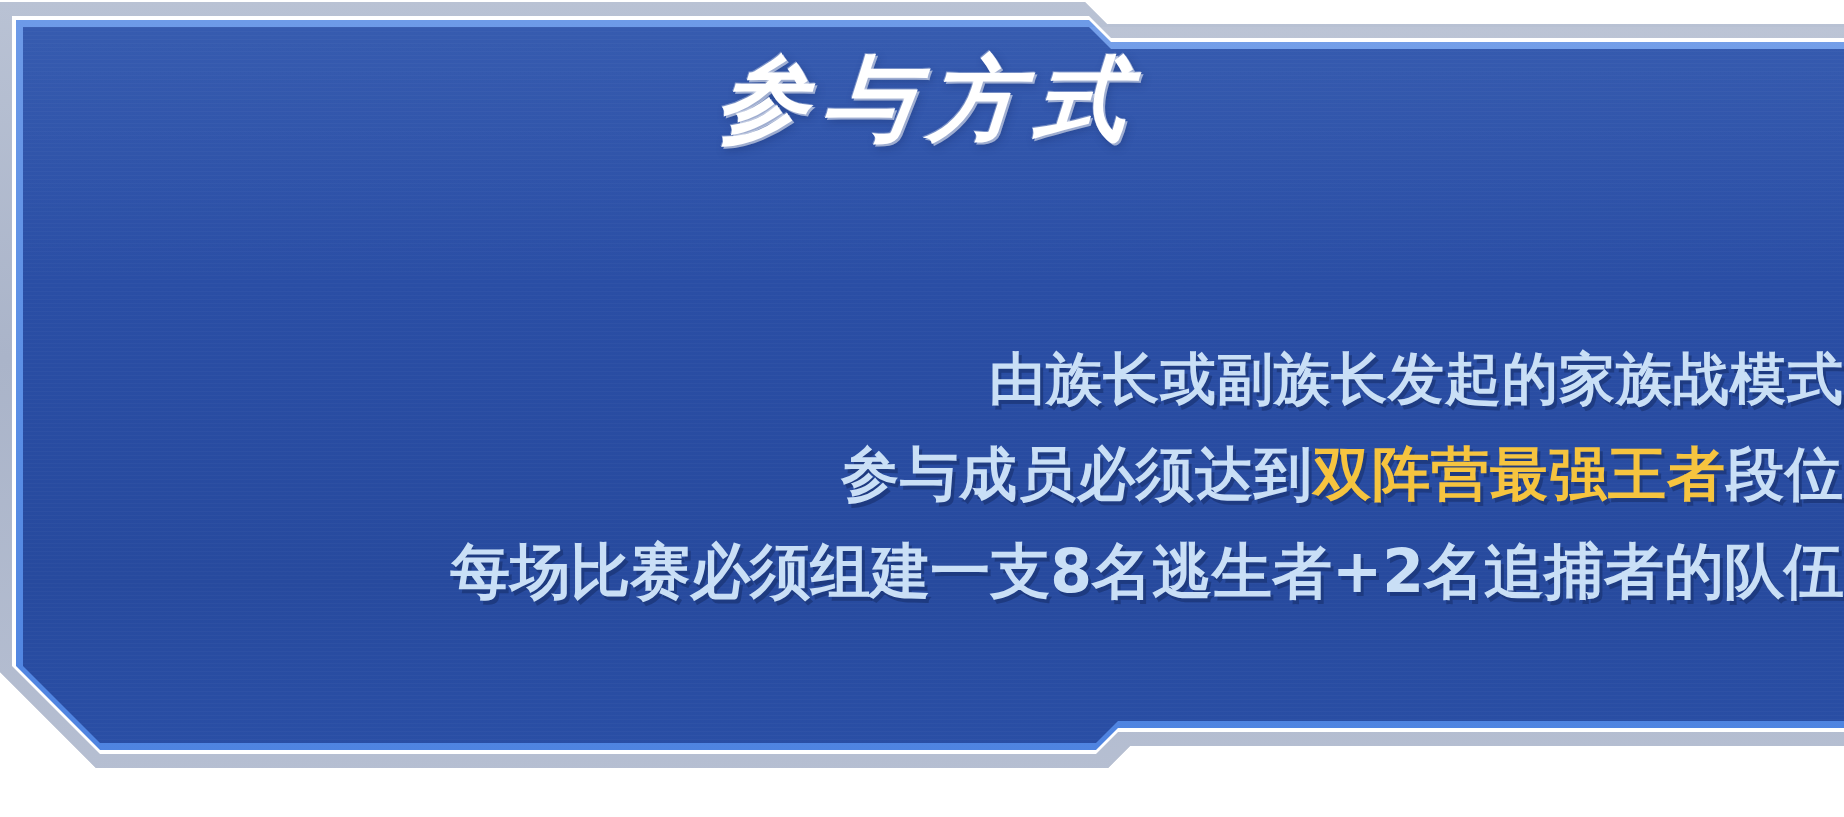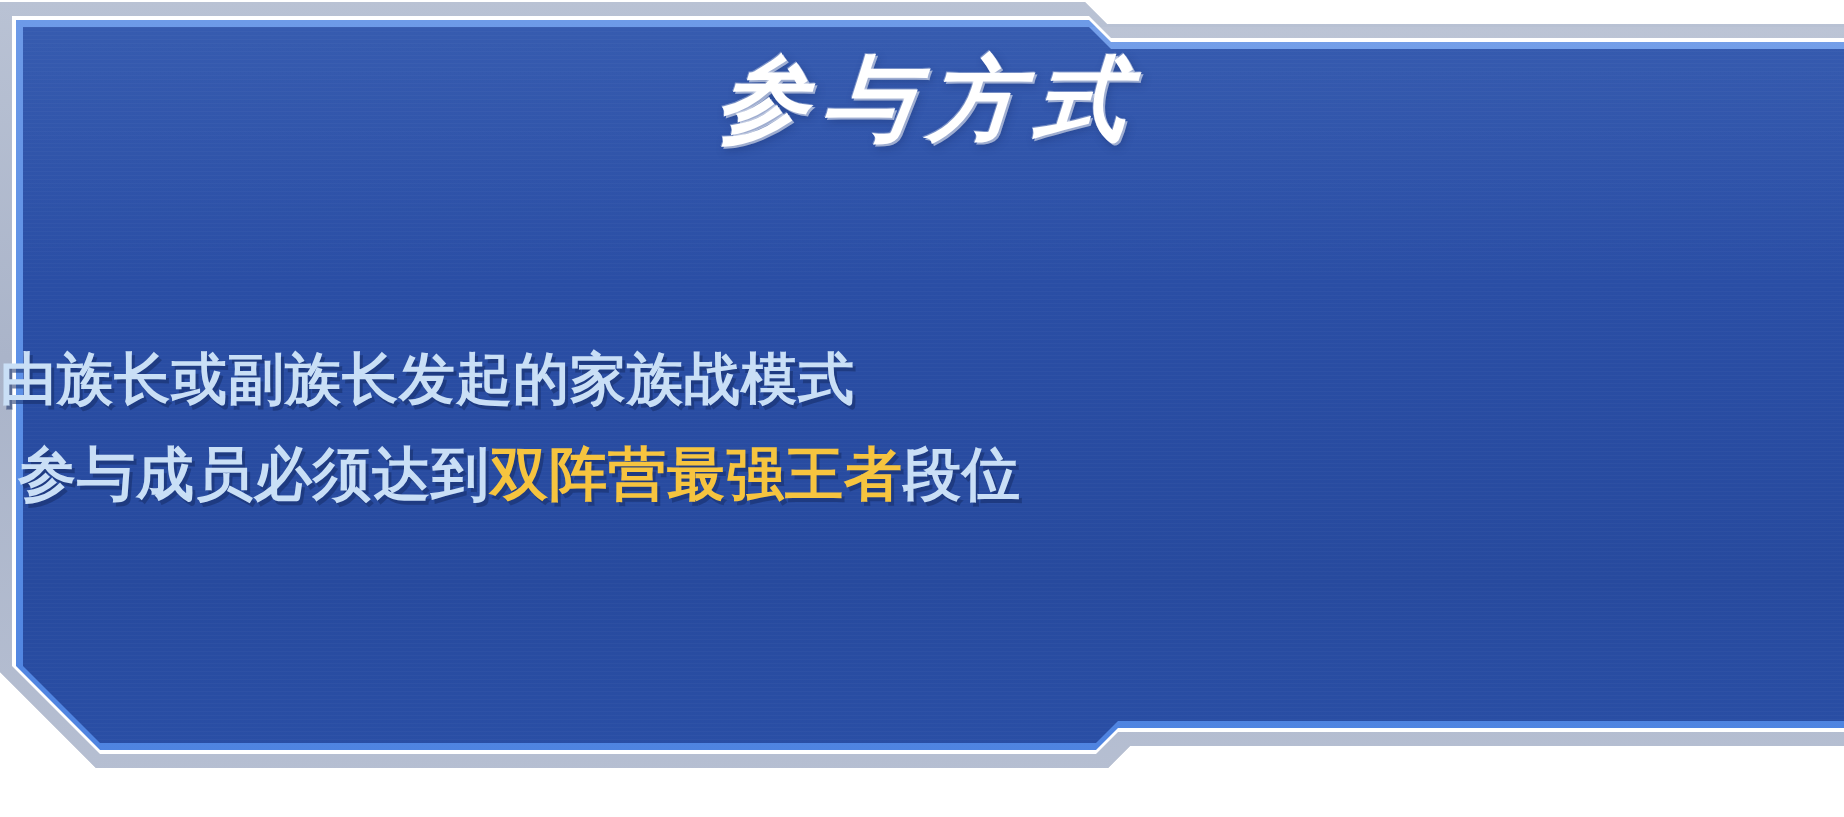--- a/index.html
+++ b/index.html
@@ -228,21 +228,21 @@
        2px 2px 0 rgba(255,255,255,0.55),
       -1px -1px 0 rgba(255,255,255,0.35),
        3px 4px 8px rgba(20,40,95,0.35);
   }
 
   .body-block {
     position: absolute;
     left: 0;
     top: 332px;
     width: 1844px;
-    text-align: left;
+    text-align: right;
   }
 
   .body-line {
     color: #c9dff6;
     font-family: "DejaVu Sans", "Liberation Sans", sans-serif;
     font-weight: 700;
     white-space: nowrap;
     text-shadow: 3px 4px 0 rgba(22,45,104,0.55);
   }
 
@@ -274,16 +274,19 @@
     <div class="body-block">
 
       <div class="body-line line-1">
         <span>由族长或副族长发起的家族战模式</span>
       </div>
 
       <div class="body-line line-2">
         <span>参与成员必须达到</span><span class="gold">双阵营最强王者</span><span>段位</span>
       </div>
 
+      <div class="body-line line-3">
+        <span>每场比赛必须组建一支8名逃生者+2名追捕者的队伍</span>
+      </div>
 
     </div>
   </div>
 </div>
 
 </body></html>

